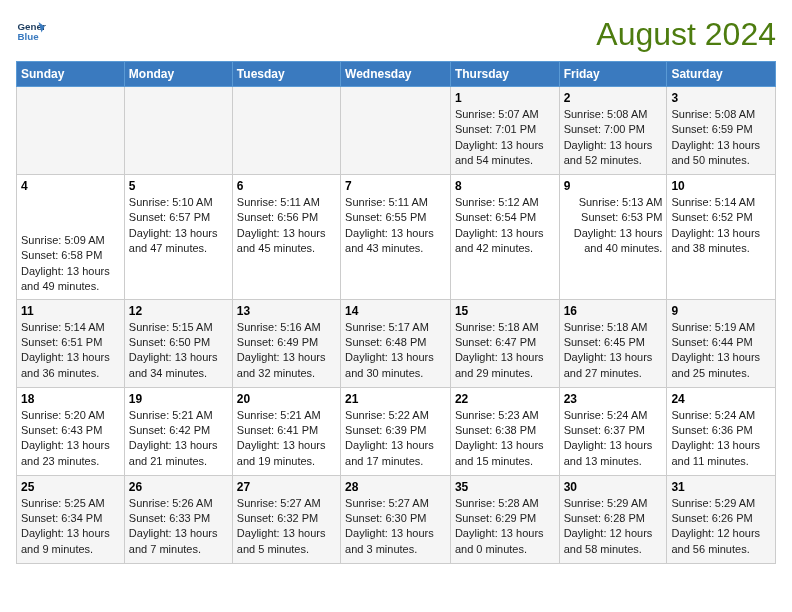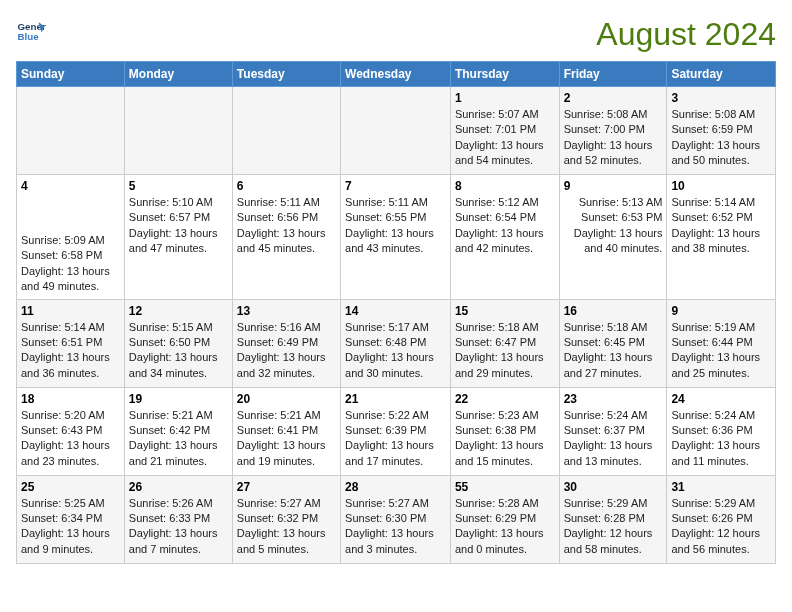--- a/index.html
+++ b/index.html
@@ -313,21 +313,21 @@
 and 5 minutes.</div>
         </td>
         <td>
           <span class="day-number">28</span>
           <div class="day-info" style="white-space: pre-line;">Sunrise: 5:27 AM
 Sunset: 6:30 PM
 Daylight: 13 hours
 and 3 minutes.</div>
         </td>
         <td>
-          <span class="day-number">55</span>
+          <span class="day-number">35</span>
           <div class="day-info" style="white-space: pre-line;">Sunrise: 5:28 AM
 Sunset: 6:29 PM
 Daylight: 13 hours
 and 0 minutes.</div>
         </td>
         <td>
           <span class="day-number">30</span>
           <div class="day-info" style="white-space: pre-line;">Sunrise: 5:29 AM
 Sunset: 6:28 PM
 Daylight: 12 hours

